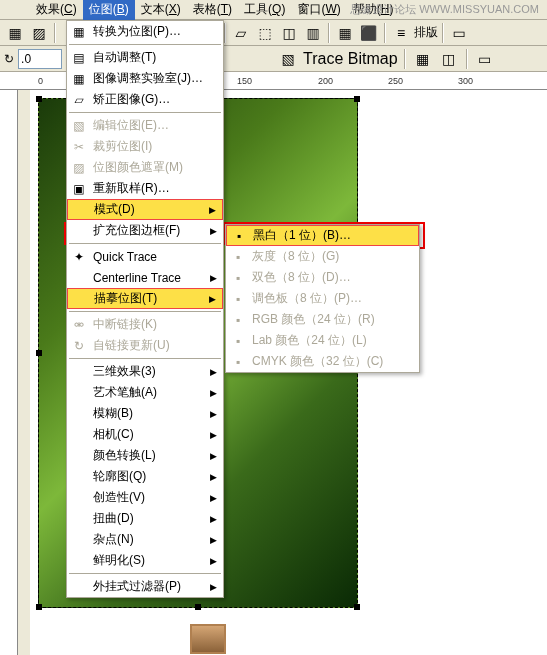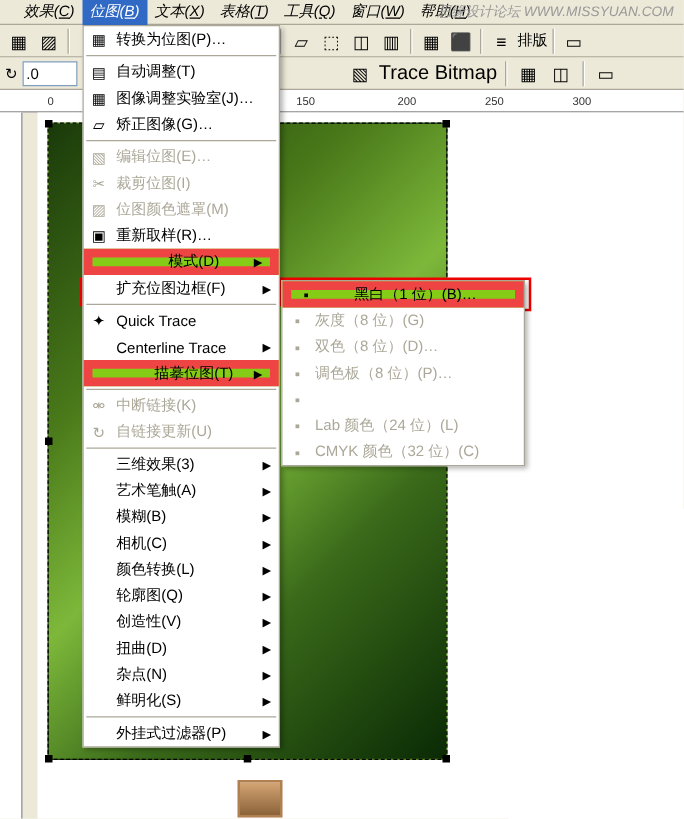--- a/index.html
+++ b/index.html
@@ -1,38 +1,38 @@
 <!DOCTYPE html>
 <html><head>
 <meta charset="utf-8">
 <style>
 *{margin:0;padding:0;box-sizing:border-box;font-family:"SimSun","宋体",sans-serif;font-size:12px;}
 body{background:#ece9d8;width:547px;height:655px;overflow:hidden;position:relative;}
-.menubar{background:#ece9d8;height:20px;display:flex;align-items:center;padding-left:13px;border-bottom:1px solid #aca899;font-style:italic;}
+.menubar{background:#ece9d8;height:20px;display:flex;align-items:center;padding-left:30px;border-bottom:1px solid #aca899;}
 .menubar-item{padding:2px 6px;cursor:default;}
 .menubar-item u{text-decoration:underline;}
 .menubar-item.active{background:#316ac5;color:#ffffff;}
 .watermark{position:absolute;right:8px;top:2px;color:#999;font-size:11px;text-align:center;}
 .toolbar1{height:26px;background:#ece9d8;border-bottom:1px solid #aca899;display:flex;align-items:center;padding:0 4px;gap:2px;}
 .toolbar2{height:26px;background:#ece9d8;border-bottom:1px solid #aca899;display:flex;align-items:center;padding:0 4px;gap:4px;}
 .tb-btn{width:22px;height:22px;border:1px solid transparent;display:flex;align-items:center;justify-content:center;font-size:14px;}
 .tb-sep{width:2px;height:20px;border-left:1px solid #aca899;border-right:1px solid #fff;margin:0 2px;}
 .spin{width:44px;height:20px;border:1px solid #7f9db9;background:#fff;display:flex;align-items:center;padding:0 2px;}
 .ruler{height:18px;background:#fff;border-bottom:1px solid #888;position:relative;font-size:10px;}
 .ruler-tick{position:absolute;top:4px;font-size:9px;color:#333;}
 .canvas-area{position:absolute;top:90px;left:30px;right:0;bottom:0;background:#fff;overflow:hidden;}
 .vruler{position:absolute;top:90px;left:0;width:18px;bottom:0;background:#fff;border-right:1px solid #888;}
 .image-box{position:absolute;left:8px;top:8px;width:320px;height:510px;border:1px dashed #000;background:linear-gradient(135deg,#1a3a0a 0%,#4a7a1a 30%,#7db83a 50%,#3a6a1a 70%,#0a2a05 100%);}
 .handle{width:6px;height:6px;background:#000;position:absolute;}
 .h-tl{left:-3px;top:-3px}.h-tr{right:-3px;top:-3px}.h-bl{left:-3px;bottom:-3px}.h-br{right:-3px;bottom:-3px}
 .h-tm{left:50%;top:-3px;margin-left:-3px}.h-bm{left:50%;bottom:-3px;margin-left:-3px}
 .h-ml{left:-3px;top:50%;margin-top:-3px}.h-mr{right:-3px;top:50%;margin-top:-3px}
 .dropdown{position:absolute;left:66px;top:20px;width:158px;background:#fff;border:1px solid #aca899;box-shadow:2px 2px 4px rgba(0,0,0,0.3);z-index:10;}
 .dd-item{height:21px;display:flex;align-items:center;padding:0 6px 0 26px;position:relative;white-space:nowrap;}
-.dd-item.hover{background:#84cc16;border:7px solid #ef4444;justify-content:center;}
+.dd-item.hover{background:#fde047;border:1px solid #ef4444;}
 .dd-item.disabled{color:#aca899;}
 .dd-item .ico{position:absolute;left:4px;width:16px;height:16px;font-size:12px;display:flex;align-items:center;justify-content:center;}
 .dd-arrow{position:absolute;right:6px;font-size:9px;}
 .dd-sep{height:1px;background:#aca899;margin:2px 2px;}
 .submenu{position:absolute;left:225px;top:224px;width:195px;background:#fff;border:1px solid #aca899;box-shadow:2px 2px 4px rgba(0,0,0,0.3);z-index:11;}
 .submenu .dd-item{padding-left:26px;}
 .redbox{position:absolute;border:2px solid #e00;pointer-events:none;}
 .rb1{left:64px;top:222px;width:162px;height:23px;}
 .rb2{left:225px;top:222px;width:200px;height:27px;}
 .thumbrow{position:absolute;left:190px;bottom:1px;display:flex;gap:2px;}
@@ -240,20 +240,21 @@
     <div class="dd-item disabled">
       <span class="ico">▪</span>
       <span>双色（8 位）(D)…</span>
     </div>
     <div class="dd-item disabled">
       <span class="ico">▪</span>
       <span>调色板（8 位）(P)…</span>
     </div>
     <div class="dd-item disabled">
       <span class="ico">▪</span>
+      <span>RGB 颜色（24 位）(R)</span>
     </div>
     <div class="dd-item disabled">
       <span class="ico">▪</span>
       <span>Lab 颜色（24 位）(L)</span>
     </div>
     <div class="dd-item disabled">
       <span class="ico">▪</span>
       <span>CMYK 颜色（32 位）(C)</span>
     </div>
   </div>

